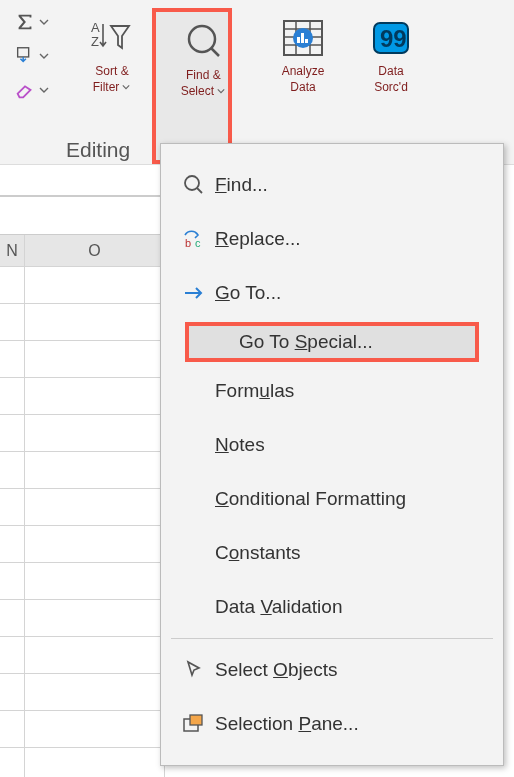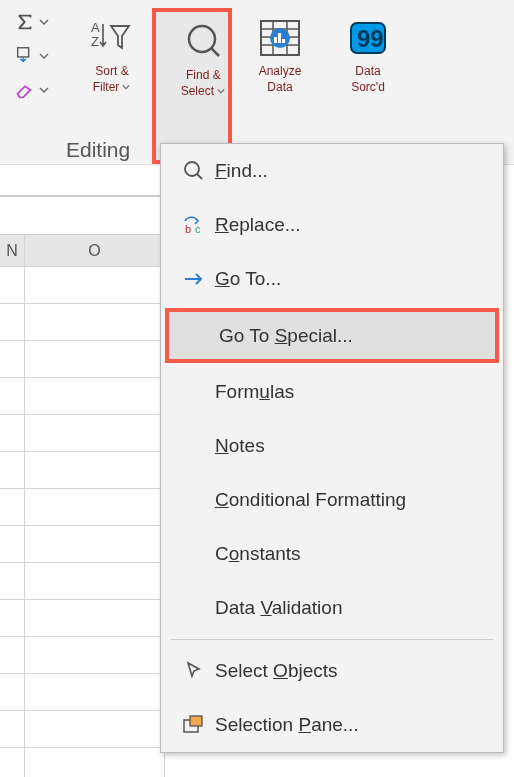--- a/index.html
+++ b/index.html
@@ -87,42 +87,42 @@
     .row .cell { border-right: 1px solid #d4d4d4; height: 100%; }
 
     .menu {
       position: absolute;
       top: 143px;
       left: 160px;
       width: 344px;
       background: #f3f3f3;
       border: 1px solid #bbb;
       box-shadow: 2px 2px 6px rgba(0,0,0,.25);
-      padding: 0 0;
+      padding: 14px 0;
     }
     .menu-item {
       display: flex;
       align-items: center;
       height: 54px;
       padding-left: 12px;
       font-size: 19px;
       color: #333;
     }
     .menu-item .mi-icon {
       width: 42px;
       display: flex;
       justify-content: center;
       align-items: center;
     }
     .menu-item span u { text-decoration: underline; }
     .menu-item.hl {
       border: 4px solid #f85a4a;
       background: #e0e0e0;
-      margin: 2px 4px;
-      height: 55px;
+      margin: 2px 24px;
+      height: 40px;
     }
     .menu-item.hl .mi-icon{ width:38px;}
     .sep { height: 1px; background: #ccc; margin: 4px 10px; }
   </style>
 </head>
 <body>
 
 <div class="ribbon">
   <div class="ribbon-group" style="width:64px;">
     <div class="small-col">
@@ -175,21 +175,21 @@
         <circle cx="18" cy="18" r="13" fill="none" stroke="#555" stroke-width="2.5"></circle>
         <path d="M27 27l8 8" stroke="#555" stroke-width="2.5"></path>
       </svg>
     </div>
     <div class="text-area"><span style="white-space:pre-line">Find &amp;
 Select</span><svg width="10" height="8" viewBox="0 0 10 10" style="margin-left:2px">
           <path d="M1 3l4 4 4-4" stroke="#666" fill="none" stroke-width="1.4"></path>
         </svg></div>
   </div>
 
-  <div class="big-btn" style="width:96px;">
+  <div class="big-btn" style="width:96px;margin-left:23px;">
     <div class="icon-area">
       <svg width="46" height="42" viewBox="0 0 46 42">
         <rect x="4" y="4" width="38" height="34" fill="none" stroke="#555" stroke-width="2"></rect>
         <line x1="4" y1="12" x2="42" y2="12" stroke="#555" stroke-width="1.5"></line>
         <line x1="4" y1="20" x2="42" y2="20" stroke="#555" stroke-width="1.5"></line>
         <line x1="4" y1="28" x2="42" y2="28" stroke="#555" stroke-width="1.5"></line>
         <line x1="16" y1="4" x2="16" y2="38" stroke="#555" stroke-width="1.5"></line>
         <line x1="30" y1="4" x2="30" y2="38" stroke="#555" stroke-width="1.5"></line>
         <circle cx="23" cy="21" r="10" fill="#2a7fd4"></circle>
         <rect x="17" y="20" width="3" height="6" fill="#fff"></rect>

